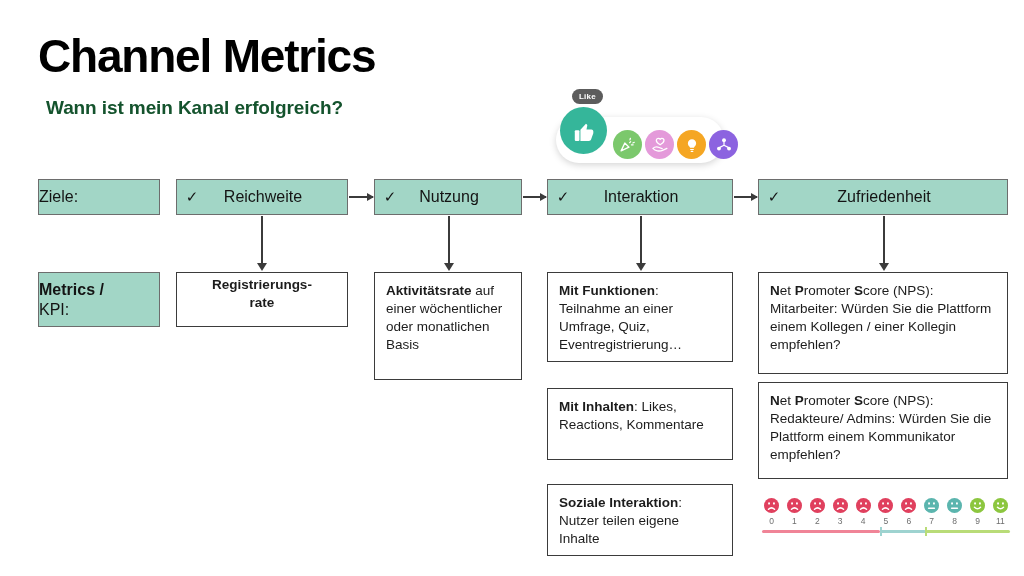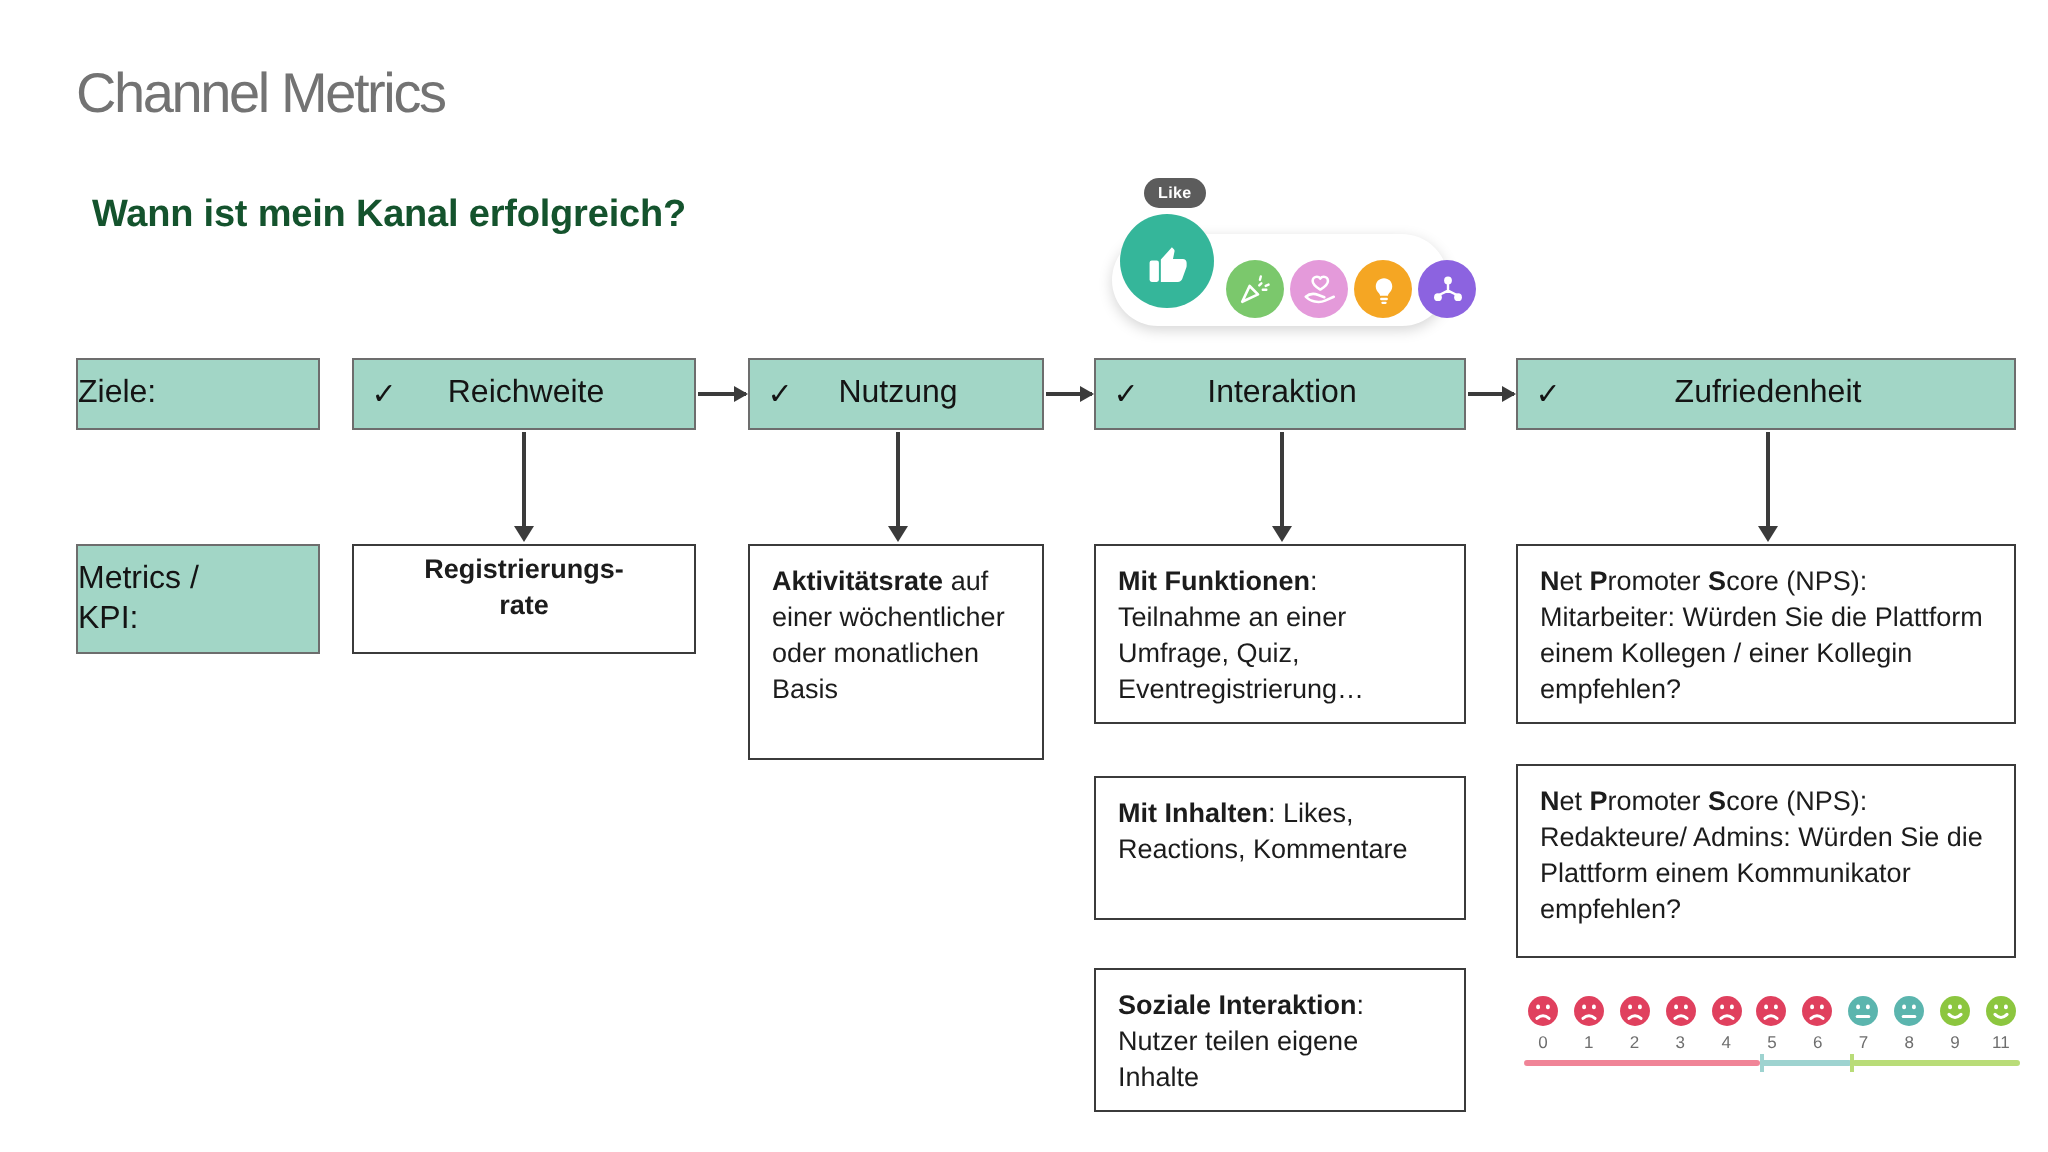--- a/index.html
+++ b/index.html
@@ -7,22 +7,22 @@
     width: 1024px; height: 576px;
     background: #ffffff;
     font-family: "Liberation Sans", sans-serif;
     overflow: hidden;
   }
   #stage { position: relative; width: 1024px; height: 576px; background: #fff; }
 
   
   .page-title {
     position: absolute; left: 38px; top: 32px;
-    font-size: 28px; font-weight: 400; letter-spacing: -1.2px;
-    color: #737373; line-height: 1.05;
+    font-size: 46px; font-weight: 700; letter-spacing: -1.2px;
+    color: #000000; line-height: 1.05;
   }
   .page-subtitle {
     position: absolute; left: 46px; top: 97px;
     font-size: 19px; font-weight: 700; letter-spacing: -0.1px;
     color: #14532d;
   }
 
   
   .reactions {
     position: absolute; left: 556px; top: 117px;
@@ -178,21 +178,21 @@
   <div class="h-arrow" style="left:523px; width:23px;"></div>
   <div class="h-arrow" style="left:734px; width:23px;"></div>
 
   <div class="v-arrow" style="left:261px; top:216px; height:48px;"></div>
   <div class="v-arrow" style="left:448px; top:216px; height:48px;"></div>
   <div class="v-arrow" style="left:640px; top:216px; height:48px;"></div>
   <div class="v-arrow" style="left:883px; top:216px; height:48px;"></div>
 
   <div class="label-box" style="left:38px; top:272px; width:122px; height:55px; align-items:center;">
     <span style="display:block;">
-      <span style="display:block;">Metrics /</span>
+      <span style="display:block;font-weight:bold;">Metrics /</span>
       <span style="display:block;">KPI:</span>
     </span>
   </div>
 
   <div class="kpi-box center" style="left:176px; top:272px; width:172px; height:55px;">
     <span style="display:block; line-height:1.3;">
       <span class="k-head" style="display:block;">Registrierungs-</span>
       <span class="k-head" style="display:block;">rate</span>
     </span>
   </div>
@@ -207,21 +207,21 @@
   </div>
 
   <div class="kpi-box" style="left:547px; top:484px; width:186px; height:72px;">
     <span class="k-head">Soziale Interaktion</span><span>: </span><span>Nutzer teilen eigene Inhalte</span>
   </div>
 
   <div class="kpi-box" style="left:547px; top:388px; width:186px; height:72px;">
     <span class="k-head">Mit Inhalten</span><span>: </span><span>Likes, Reactions, Kommentare</span>
   </div>
 
-  <div class="kpi-box" style="left:758px; top:272px; width:250px; height:90px;">
+  <div class="kpi-box" style="left:758px; top:272px; width:250px; height:102px;">
     <span><b>N</b>et <b>P</b>romoter <b>S</b>core (NPS)</span><span>: </span><span>Mitarbeiter: Würden Sie die Plattform einem Kollegen / einer Kollegin empfehlen?</span>
   </div>
 
   <div class="kpi-box" style="left:758px; top:382px; width:250px; height:97px;">
     <span><b>N</b>et <b>P</b>romoter <b>S</b>core (NPS)</span><span>: </span><span>Redakteure/ Admins: Würden Sie die Plattform einem Kommunikator empfehlen?</span>
   </div>
 
   <div class="nps">
     <div class="nps-faces" id="nps-faces">
         <div class="nps-item">

